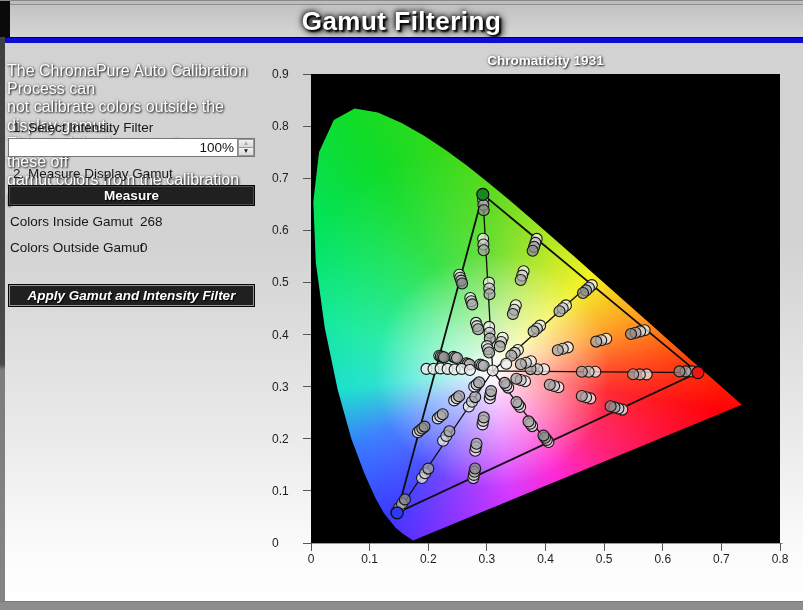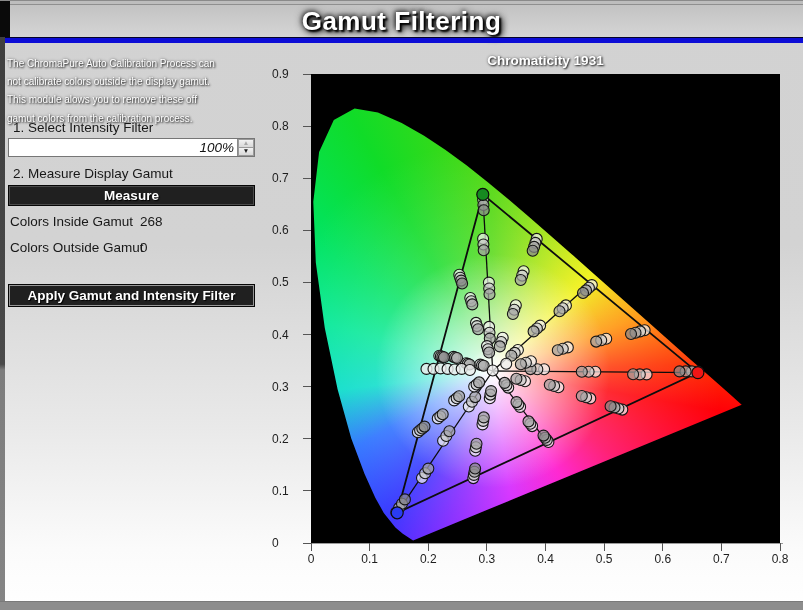--- a/index.html
+++ b/index.html
@@ -14,36 +14,36 @@
   .title{display:inline-block;line-height:34px;font-size:26px;font-weight:800;color:#fff;
     letter-spacing:.5px;
     text-shadow:2px 2px 2px #000,-1px -1px 4px rgba(0,0,0,.65),0 0 9px rgba(0,0,0,.75),3px 3px 6px rgba(0,0,0,.8);}
   .blue-line{position:absolute;left:0;top:36px;width:803px;height:6px;background:#0d0dd6;border-top:1px solid #05052a;}
   .corner-notch{position:absolute;left:0;top:0;width:10px;height:36px;background:#0a0a0a;}
   .left-strip{position:absolute;left:0;top:36px;width:5px;height:574px;
     background:linear-gradient(180deg,#3f3f3f 0%,#4a4a4a 57%,#7d7d7d 58%,#858585 100%);}
   .bottom-bar{position:absolute;left:0;bottom:0;width:803px;height:9px;background:#8d8d8d;border-top:1px solid #7a7a7a;}
   
   .left-panel{position:absolute;left:0;top:44px;width:262px;height:560px;}
-  .desc{position:absolute;left:7px;top:10px;width:252px;font-size:10px;line-height:18.2px;color:#fff;
+  .desc{position:absolute;left:7px;top:17px;width:252px;font-size:16px;line-height:18.2px;color:#fff;
     text-shadow:1px 1px 2px rgba(0,0,0,.85),0 0 3px rgba(0,0,0,.45);}
   .step-label{position:absolute;left:13px;font-size:13.5px;color:#181818;}
   .s1{top:75px;} .s2{top:121px;} .s3{top:219px;}
   .intensity-row{position:absolute;left:8px;top:93px;width:247px;height:19px;background:#fff;
-    border:1px solid #767676;display:flex;font-style:italic;}
+    border:1px solid #767676;display:flex;}
   .intensity-value{flex:1;font-size:13.5px;color:#111;text-align:right;line-height:17px;padding-right:3px;}
   .spinner{width:17px;border-left:1px solid #8a8a8a;display:flex;flex-direction:column;}
   .spin{flex:1;background:linear-gradient(180deg,#f2f2f2,#d8d8d8);border:1px solid #9a9a9a;
     display:flex;align-items:center;justify-content:center;font-size:6.5px;line-height:1;cursor:default;}
   .spin.up{border-bottom:none;color:#a8a8a8;}
   .spin.down{color:#1a1a1a;}
   .dark-btn{position:absolute;left:8px;width:247px;color:#fff;font-size:13.5px;font-weight:600;
     text-shadow:1px 1px 1px #000;background:#202020;border:1px solid #060606;padding:0;}
   .measure{top:140px;height:21px;box-shadow:inset 0 0 0 1px #4b4b4b;}
-  .apply{top:239px;height:23px;box-shadow:inset 0 0 0 1px #969696;}
+  .apply{top:239px;height:23px;box-shadow:inset 0 0 0 1px #969696;font-style:italic;}
   .next{top:288px;height:23px;background:#1b1b1b;box-shadow:inset 0 0 0 1px #3a3a3a;}
   .stat-row{position:absolute;left:10px;width:245px;height:16px;font-size:13.5px;color:#181818;}
   .r1{top:169px;} .r2{top:195px;}
   .stat-label{position:absolute;left:0;}
   .stat-value{position:absolute;left:130px;}
   
   .chart-area{position:absolute;inset:0;}
   .chart-title{position:absolute;left:311px;top:52px;width:469px;text-align:center;font-size:13.5px;
     font-weight:700;color:#fff;text-shadow:1px 1px 2px rgba(0,0,0,.8),0 0 3px rgba(0,0,0,.4);}
   .plot{position:absolute;left:311px;top:73px;width:469px;height:469px;background:#000;}

